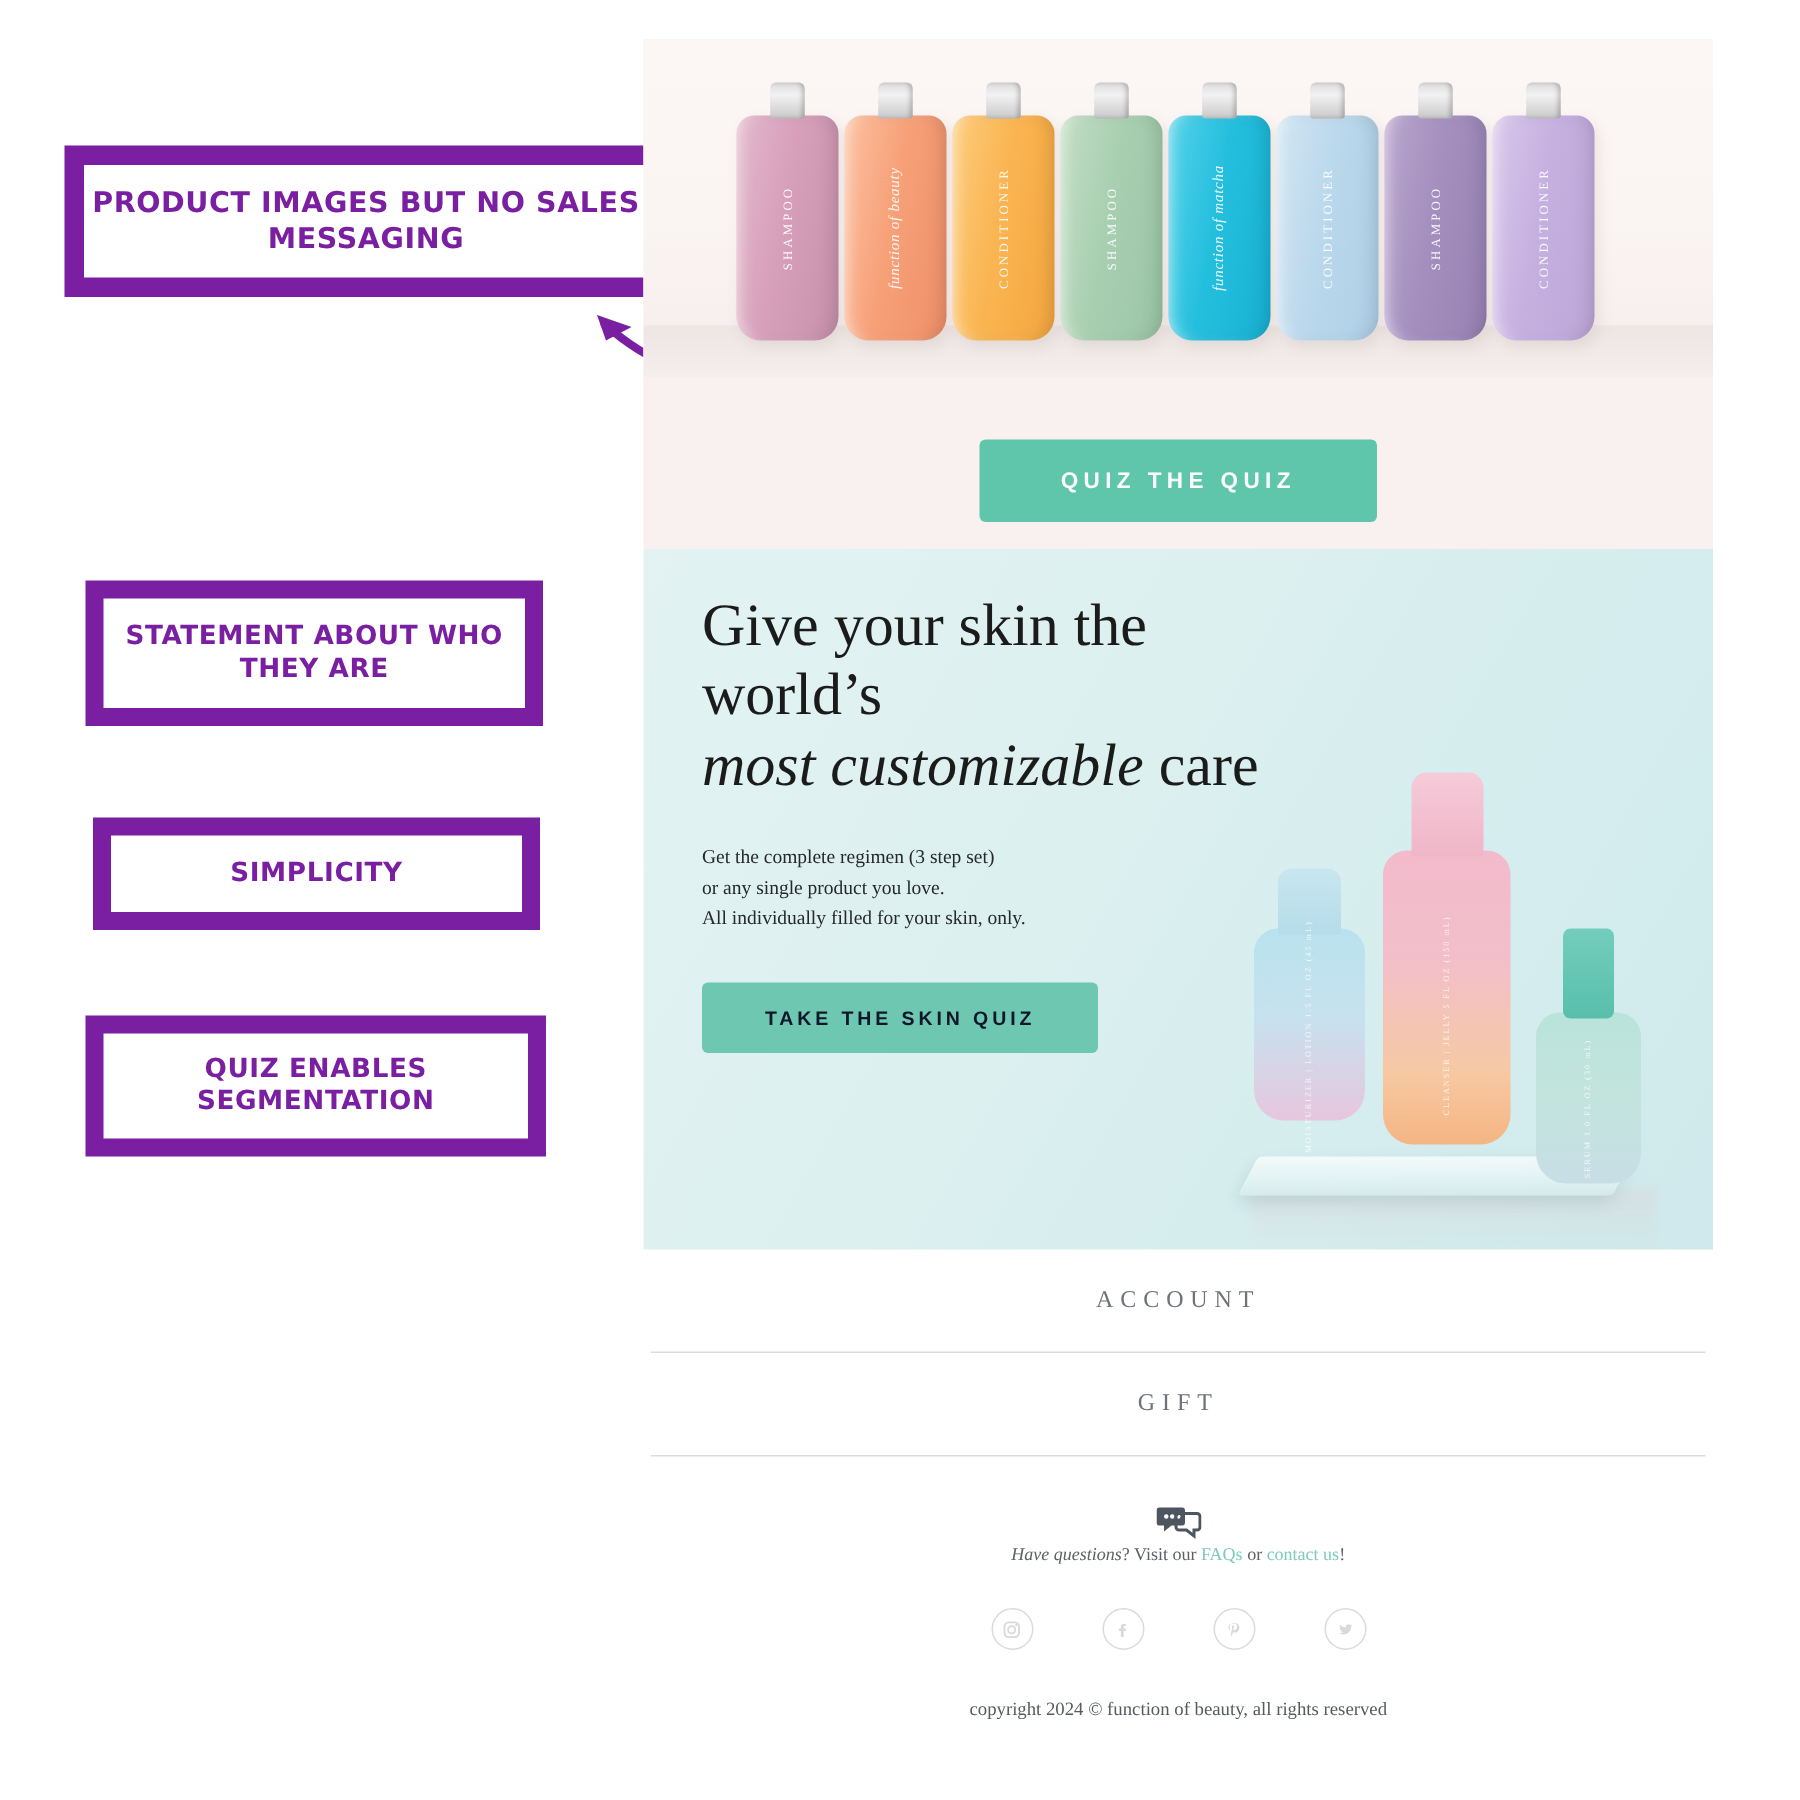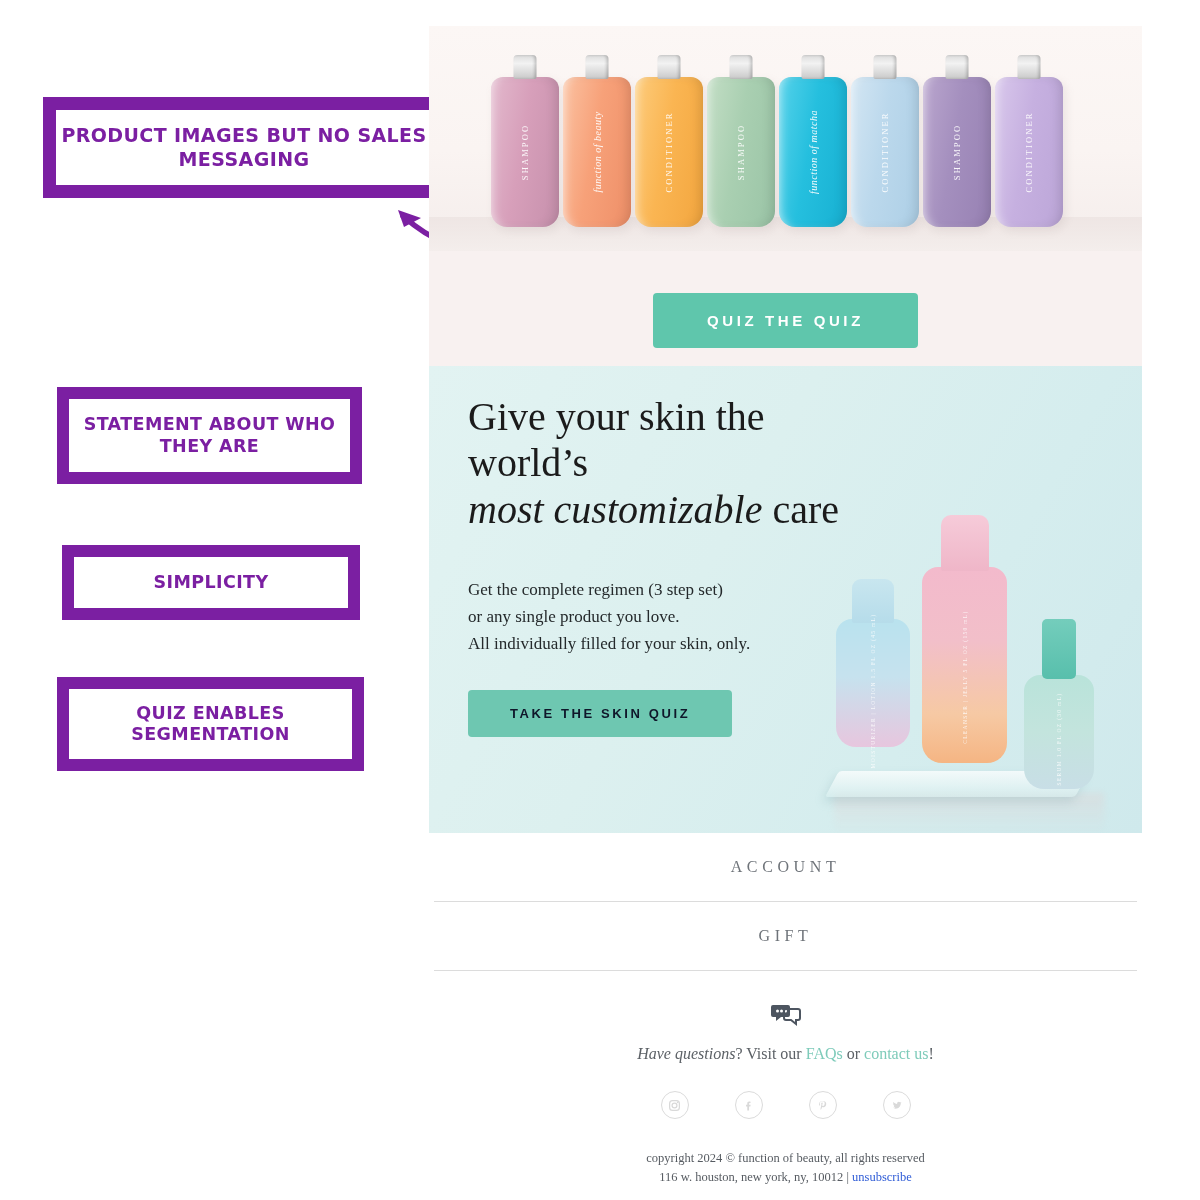--- a/index.html
+++ b/index.html
@@ -76,21 +76,21 @@
     padding:19px 54px;font-size:15px;letter-spacing:3.6px;font-weight:bold;
     font-family:"Liberation Sans", sans-serif;cursor:pointer;
   }
 
   
   .skin{position:relative;width:100%;height:467px;overflow:hidden;
      background:linear-gradient(120deg,#E2F3F2 0%,#DCF0EF 40%,#D5EDEE 70%,#CFE9EC 100%);}
   .skin-copy{position:absolute;left:39px;top:28px;width:420px;z-index:3;}
   .skin-h1{font-family:"Liberation Serif", serif;font-size:40px;line-height:1.16;color:#1b1b1b;}
   .skin-h1 .ital{font-style:italic;}
-  .skin-body{margin-top:44px;font-family:"Liberation Serif", serif;font-size:17px;
+  .skin-body{margin-top:28px;font-family:"Liberation Serif", serif;font-size:13px;
      line-height:1.58;color:#24292b;}
   .btn-secondary{
     margin-top:32px;display:inline-block;background:#6EC7B1;color:#0f172a;border:0;border-radius:4px;
     padding:16px 42px;font-size:13px;letter-spacing:2.6px;font-weight:bold;
     font-family:"Liberation Sans", sans-serif;cursor:pointer;
   }
   .skin-photo{position:absolute;right:0;top:0;width:318px;height:100%;z-index:1;}
   .glass{position:absolute;left:8px;bottom:36px;width:250px;height:26px;
      background:linear-gradient(180deg,rgba(255,255,255,.72),rgba(214,238,238,.55));
      transform:skewX(-28deg);border-radius:3px;
@@ -121,21 +121,21 @@
   .navitem{
     height:68px;display:flex;align-items:center;justify-content:center;
     border-bottom:1px solid #DCDCDC;
     font-family:"Liberation Serif", serif;font-size:16px;letter-spacing:4.6px;
     color:#6E7379;cursor:pointer;
   }
 
   
   .footer{padding-top:32px;text-align:center;}
   .chat-icon{display:block;margin:0 auto;}
-  .help-line{margin-top:18px;font-family:"Liberation Serif", serif;font-size:16px;color:#5C6166;}
+  .help-line{margin-top:2px;font-family:"Liberation Serif", serif;font-size:12px;color:#5C6166;}
   .help-line .ital{font-style:italic;}
   .help-line a{color:#7ECBBA;text-decoration:none;}
   .socials{margin-top:28px;display:flex;justify-content:center;gap:46px;}
   .social{width:26px;height:26px;border:1.4px solid #DBDBDB;border-radius:50%;
      display:flex;align-items:center;justify-content:center;cursor:pointer;}
   .copy{margin-top:30px;font-family:"Liberation Serif", serif;font-size:12.5px;
      line-height:1.5;color:#565B61;}
   .copy a{color:#2E5BD6;text-decoration:none;}
 </style>
 </head>
@@ -264,16 +264,15 @@
       </div>
       <div class="social">
         <svg width="13" height="13" viewBox="0 0 16 16">
             <path d="M13.2 5.1c0 .1 0 .2 0 .4 0 3-2.2 6.4-6.3 6.4-1.2 0-2.4-.4-3.4-1 .2 0 .3 0 .5 0 1 0 2-.3 2.7-.9-1 0-1.8-.6-2.1-1.5.1 0 .3 0 .4 0 .2 0 .4 0 .6-.1-1-.2-1.8-1.1-1.8-2.1.3.2.6.3 1 .3-.6-.4-1-1.1-1-1.8 0-.4.1-.8.3-1.1 1.1 1.4 2.8 2.3 4.7 2.4 0-.2-.1-.3-.1-.5 0-1.2 1-2.2 2.2-2.2.6 0 1.2.3 1.6.7.5-.1 1-.3 1.4-.5-.2.5-.5.9-1 1.2.4-.1.9-.2 1.3-.4-.3.4-.7.8-1.1 1.1z" fill="#D9D9D9"></path>
           </svg>
       </div>
     </div>
 
     <div class="copy">
       <div>copyright 2024 © function of beauty, all rights reserved</div>
-      <div><span>116 w. houston, new york, ny, 10012  |  </span><a href="#">unsubscribe</a></div>
     </div>
   </div>
 </div>
 
 </body></html>

